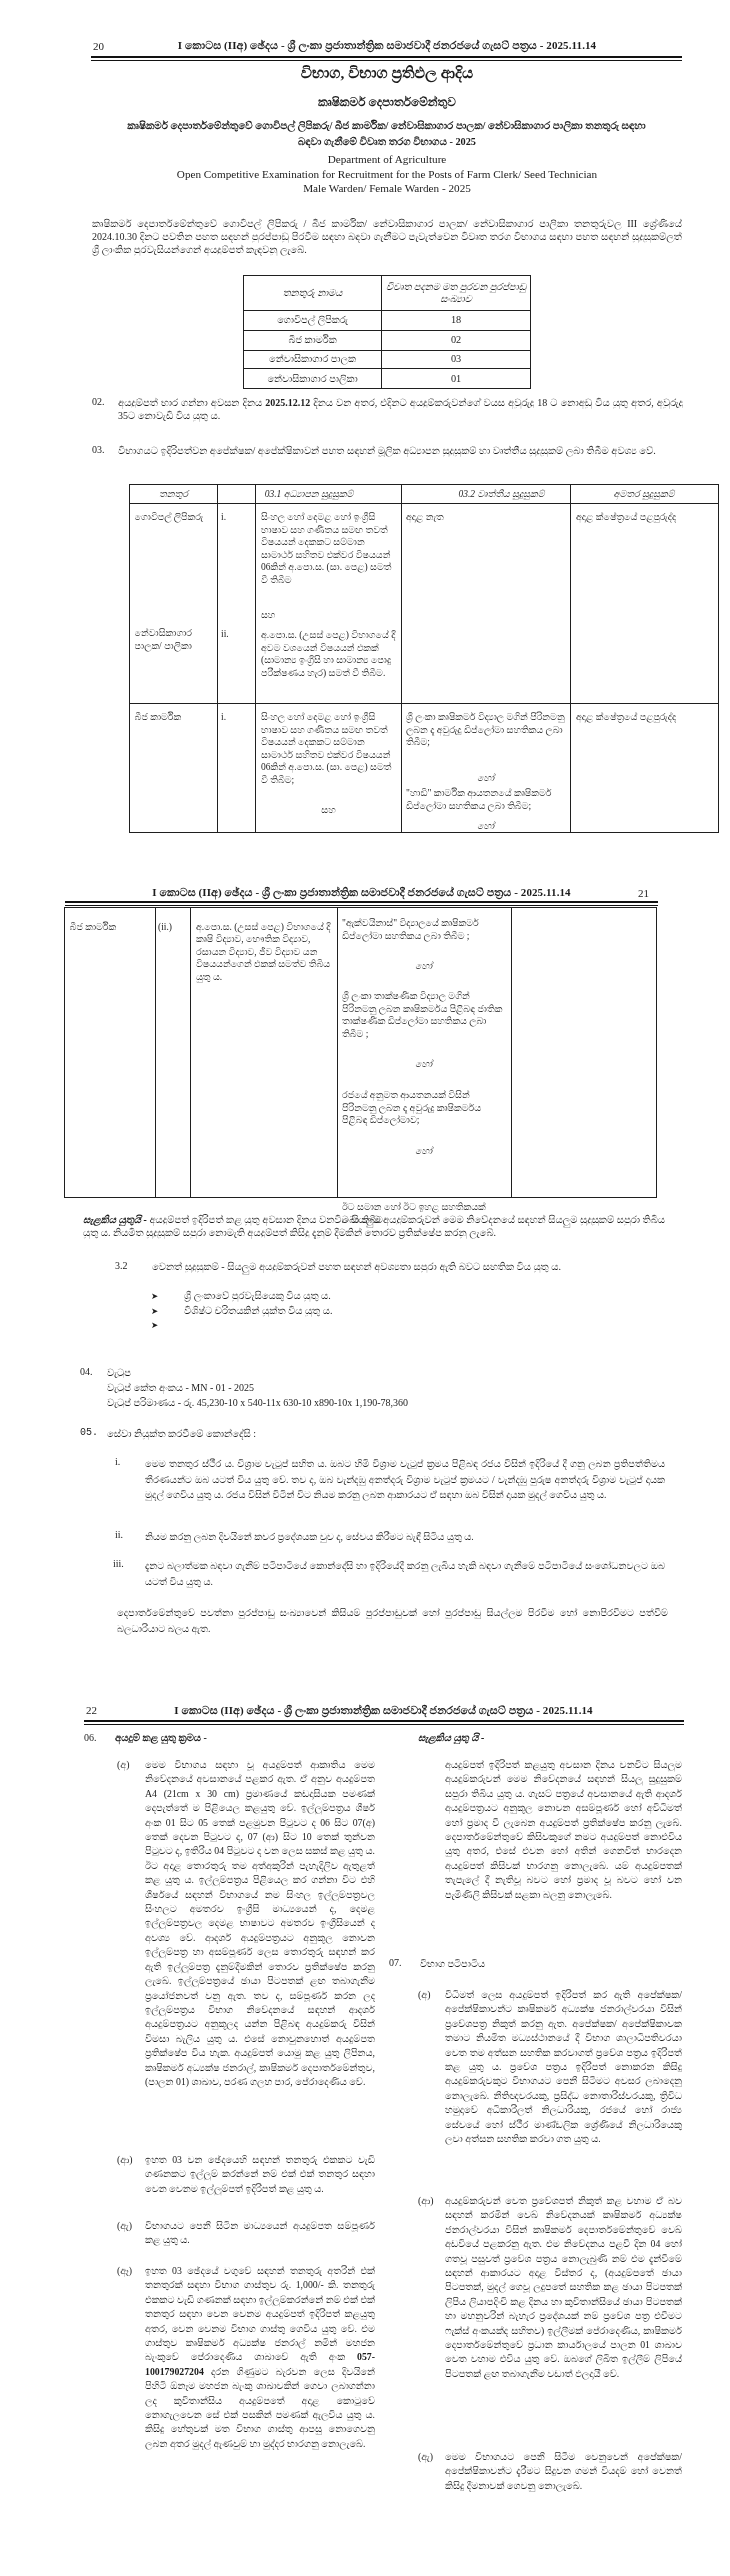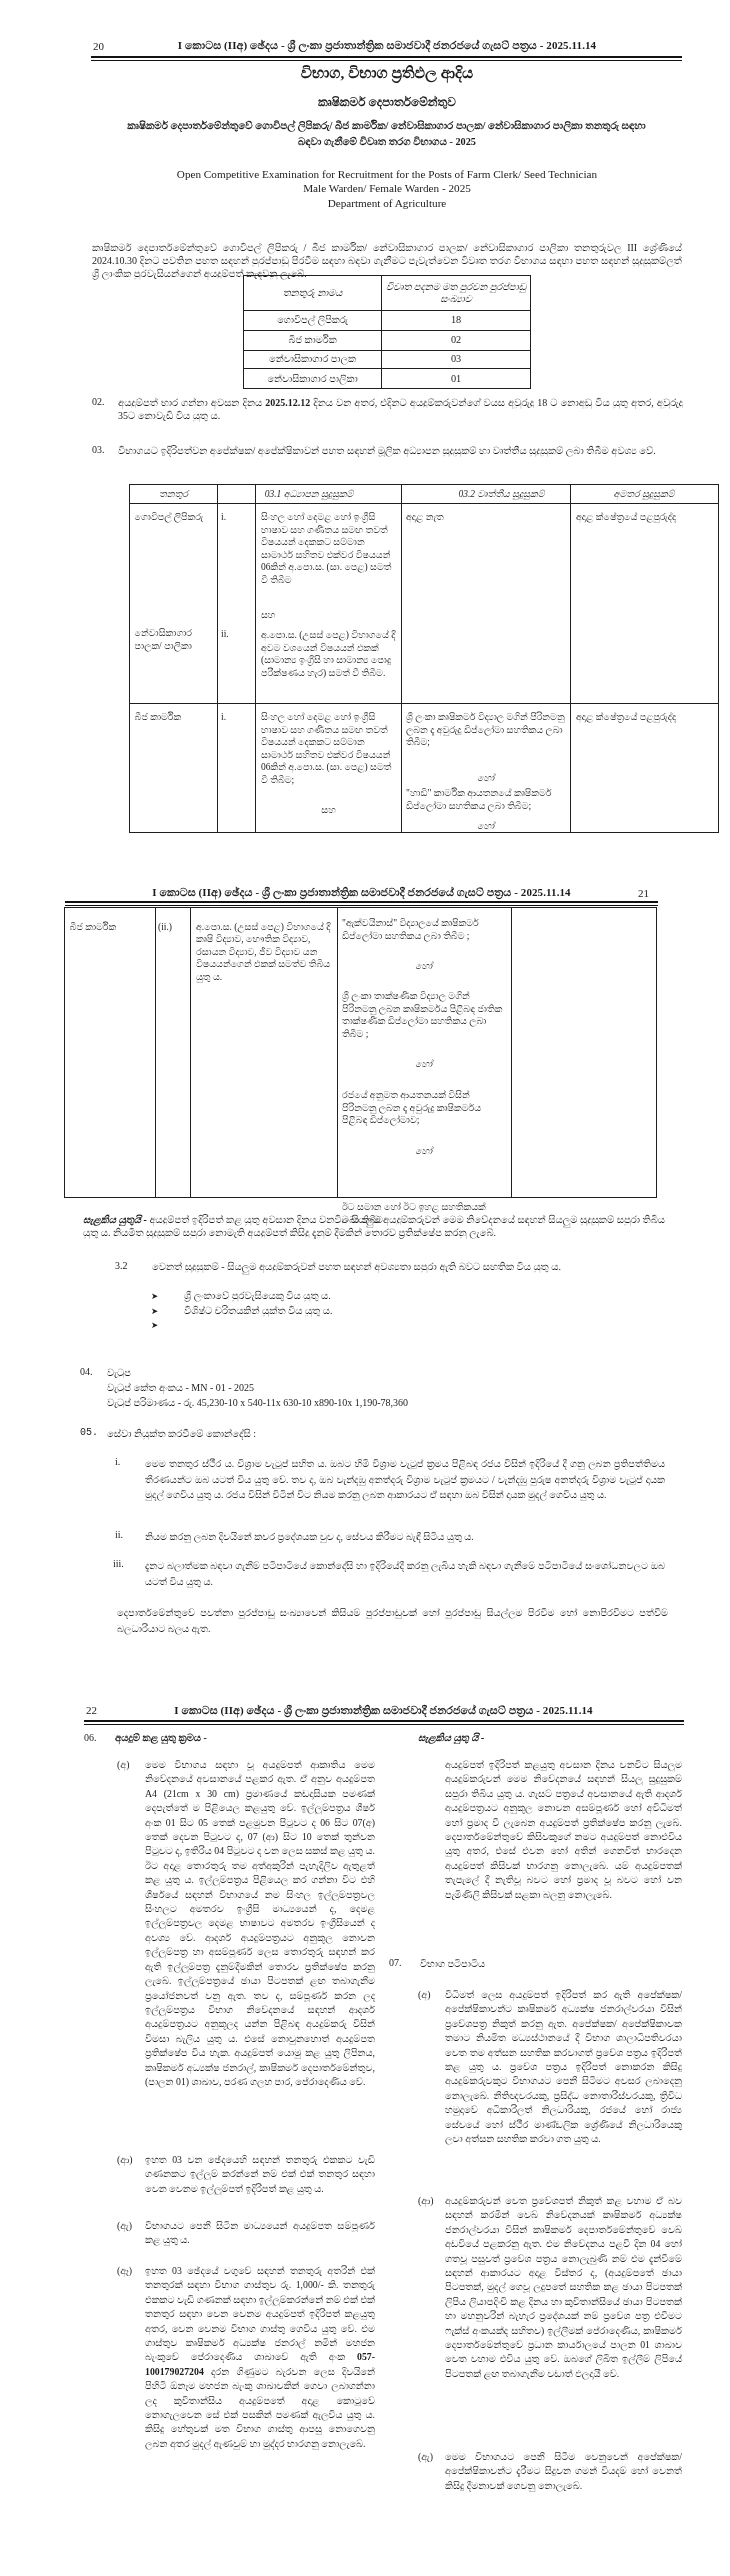--- a/index.html
+++ b/index.html
@@ -33,25 +33,25 @@
   <div class="abs hdr ctr" style="left:92px;top:39px;width:590px;">I කොටස (IIඅ) ඡේදය - ශ්‍රී ලංකා ප්‍රජාතාන්ත්‍රික සමාජවාදී ජනරජයේ ගැසට් පත්‍රය - 2025.11.14</div>
   <div class="abs pageno" style="left:93px;top:40px;">20</div>
   <div class="abs dbl" style="left:91px;top:56px;width:591px;"></div>
 
   <div class="abs b ctr" style="left:92px;top:64px;width:590px;font-size:15.5px;">විභාග, විභාග ප්‍රතිඵල  ආදිය</div>
   <div class="abs b ctr" style="left:92px;top:95px;width:590px;font-size:12px;">කෘෂිකර්ම දෙපාර්තමේන්තුව</div>
 
   <div class="abs b ctr" style="left:80px;top:118px;width:613px;font-size:10.3px;line-height:15.5px;">කෘෂිකර්ම දෙපාර්තමේන්තුවේ ගොවිපල් ලිපිකරු/ බීජ කාර්මික/ නේවාසිකාගාර පාලක/ නේවාසිකාගාර පාලිකා තනතුරු සඳහා</div>
   <div class="abs b ctr" style="left:92px;top:134px;width:590px;font-size:10.3px;line-height:15.5px;">බඳවා ගැනීමේ විවෘත තරග විභාගය - 2025</div>
 
-  <div class="abs ctr" style="left:92px;top:152px;width:590px;font-size:11.2px;line-height:15px;margin-top:44px;">Department of Agriculture</div>
+  <div class="abs ctr" style="left:92px;top:152px;width:590px;font-size:11.2px;line-height:15px;">Department of Agriculture</div>
   <div class="abs ctr" style="left:92px;top:167px;width:590px;font-size:11.2px;line-height:15px;">Open Competitive Examination for Recruitment for the Posts of Farm Clerk/ Seed Technician</div>
   <div class="abs ctr" style="left:92px;top:181px;width:590px;font-size:11.2px;line-height:15px;">Male Warden/ Female Warden - 2025</div>
 
-  <div class="abs just body-txt clip" style="left:92px;top:217px;width:590px;height:41px;margin-top:24px;">කෘෂිකර්ම දෙපාර්තමේන්තුවේ ගොවිපල් ලිපිකරු / බීජ කාර්මික/ නේවාසිකාගාර පාලක/ නේවාසිකාගාර පාලිකා තනතුරුවල III ශ්‍රේණියේ 2024.10.30 දිනට පවතින පහත සඳහන් පුරප්පාඩු පිරවීම සඳහා බඳවා ගැනීමට පැවැත්වෙන විවෘත තරග විභාගය සඳහා පහත සඳහන් සුදුසුකම්ලත් ශ්‍රී ලාංකික පුරවැසියන්ගෙන් අයදුම්පත් කැඳවනු ලැබේ.</div>
+  <div class="abs just body-txt clip" style="left:92px;top:217px;width:590px;height:41px;">කෘෂිකර්ම දෙපාර්තමේන්තුවේ ගොවිපල් ලිපිකරු / බීජ කාර්මික/ නේවාසිකාගාර පාලක/ නේවාසිකාගාර පාලිකා තනතුරුවල III ශ්‍රේණියේ 2024.10.30 දිනට පවතින පහත සඳහන් පුරප්පාඩු පිරවීම සඳහා බඳවා ගැනීමට පැවැත්වෙන විවෘත තරග විභාගය සඳහා පහත සඳහන් සුදුසුකම්ලත් ශ්‍රී ලාංකික පුරවැසියන්ගෙන් අයදුම්පත් කැඳවනු ලැබේ.</div>
 
   <table class="vt abs" style="left:243px;top:275px;width:288px;">
     <tbody>
         <tr>
       <td class="i" style="width:137px;height:32px;">තනතුරු නාමය</td>
       <td class="i" style="width:151px;">විවෘත පදනම මත පුරවන පුරප්පාඩු සංඛ්‍යාව</td>
     </tr>
     <tr>
       <td style="height:17px;">ගොවිපල් ලිපිකරු</td>
       <td style="font-size:10.3px;">18</td>

